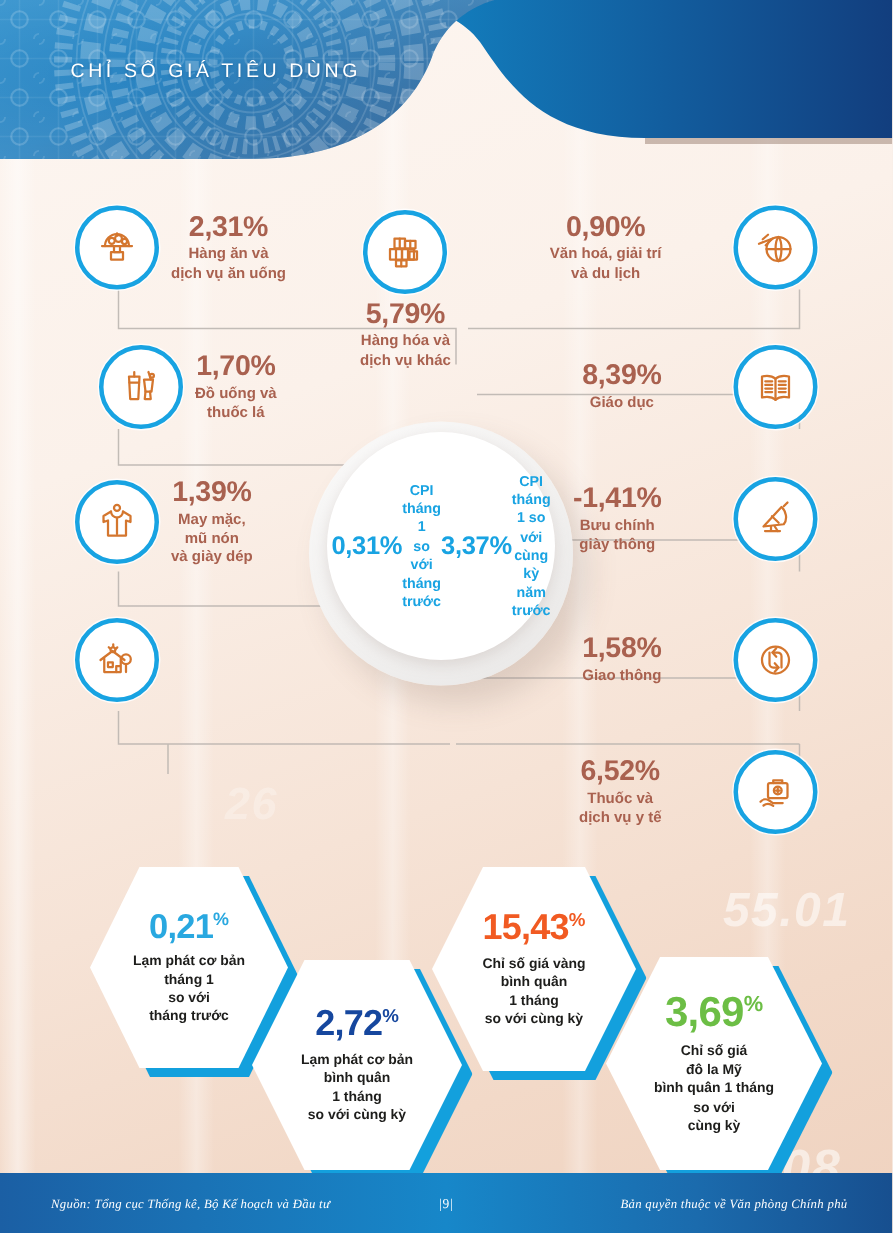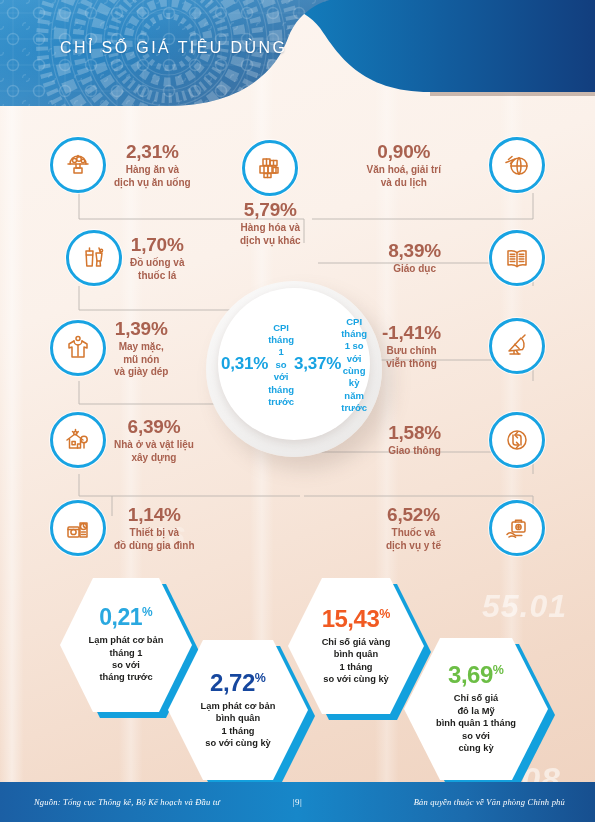--- a/index.html
+++ b/index.html
@@ -44,24 +44,24 @@
   .wm-1 { right: 58px; top: 58px; font-size: 34px; color: rgba(255,255,255,.5); }
   .wm-2 { right: 28px; top: 588px; font-size: 32px; }
   .wm-3 { right: 34px; top: 760px; font-size: 34px; }
   .wm-4 { left: 150px; top: 520px; font-size: 30px; color: rgba(255,255,255,.28); }
 
   
   .header { position: absolute; left: 0; top: 0; width: 595px; height: 112px; }
   .header svg { display: block; }
   .header-title {
     position: absolute;
-    left: 60px;
+    left: 47px;
     top: 39px;
     color: #ffffff;
-    font-size: 16px;
+    font-size: 13px;
     font-weight: 400;
     letter-spacing: 2.4px;
     white-space: nowrap;
     text-shadow: 0 1px 2px rgba(0,40,80,.28);
   }
 
   
   .connectors { position: absolute; left: 0; top: 0; width: 595px; height: 822px; pointer-events: none; }
 
   
@@ -342,45 +342,22 @@
         <path d="M4 15l8-6 8 6"></path>
           <path d="M6.5 14v9h11v-9"></path>
         <rect x="9" y="16.5" width="3.2" height="3.2"></rect>
           <path d="M14.5 23v-4h2.5"></path>
         <circle cx="21" cy="14.5" r="3.2"></circle>
           <path d="M21 17.7V23"></path>
         <path d="M9.5 6.5l1 1M12.5 4.5v1.4M15.2 6.6l-1 1"></path>
         <circle cx="12.3" cy="8.2" r="1.6"></circle>
       </svg>
     </div>
-    <div class="cat-text">
-      <div class="cat-val">6,39%</div>
-      <div class="cat-label">Nhà ở và vật liệu
-xây dựng</div>
-    </div>
-  </div>
-
-  <div class="cat" style="left:50px; top:500px;">
-    <div class="cat-icon">
-      <svg width="30" height="30" viewBox="0 0 30 30" fill="none" stroke="#d4762e" stroke-width="1.5" stroke-linecap="round" stroke-linejoin="round">
-        <rect x="5" y="14" width="11" height="10" rx="1"></rect>
-        <circle cx="10.5" cy="19" r="2.6"></circle>
-          <path d="M5 16.5h11"></path>
-        <path d="M17 10h7v14h-7z"></path>
-          <circle cx="20.5" cy="13.5" r="3"></circle>
-        <path d="M20.5 11.2v2.3l1.6 1"></path>
-          <path d="M18.5 19h4M18.5 21.5h4"></path>
-      </svg>
-    </div>
-    <div class="cat-text">
-      <div class="cat-val">1,14%</div>
-      <div class="cat-label">Thiết bị và
-đồ dùng gia đình</div>
-    </div>
-  </div>
+  </div>
+
 
   <div class="cat stack" style="left:240px; top:140px;">
     <div class="cat-icon">
       <svg width="30" height="30" viewBox="0 0 30 30" fill="none" stroke="#d4762e" stroke-width="1.5" stroke-linecap="round" stroke-linejoin="round">
         <rect x="8" y="6" width="7" height="6.5"></rect>
           <path d="M11.5 6v6.5"></path>
         <rect x="15" y="7.5" width="7" height="5"></rect>
           <path d="M18.5 7.5v5"></path>
         <rect x="5" y="13" width="8" height="7"></rect>
           <path d="M9 13v7"></path>
@@ -438,21 +415,21 @@
         <path d="M7 20L19 7c3 2.5 4.3 8 1.5 11.5z"></path>
         <path d="M12.6 13.2l4.5 4.3"></path>
         <path d="M12 20v3M8 23h10"></path>
           <path d="M14.5 20l2 3"></path>
         <path d="M20.5 6.5l2.5-2.5"></path>
       </svg>
     </div>
     <div class="cat-text">
       <div class="cat-val">-1,41%</div>
       <div class="cat-label">Bưu chính
-viễn thông</div>
+giày thông</div>
     </div>
   </div>
 
   <div class="cat right" style="right:50px; top:412px;">
     <div class="cat-icon">
       <svg width="30" height="30" viewBox="0 0 30 30" fill="none" stroke="#d4762e" stroke-width="1.5" stroke-linecap="round" stroke-linejoin="round">
         <circle cx="15" cy="15" r="9"></circle>
         <path d="M11 10v7.5a2.5 2.5 0 0 0 2.5 2.5H17"></path>
         <path d="M14.5 17.2L17 20l-2.5 2.8"></path>
         <path d="M19 20v-7.5a2.5 2.5 0 0 0-2.5-2.5H13"></path>
@@ -512,21 +489,21 @@
       <div class="hex-cap">Chỉ số giá vàng
 bình quân
 1 tháng
 so với cùng kỳ</div>
     </div>
   </div>
 
   <div class="hex-wrap" style="left:404px; top:638px; width:144px; height:142px;">
     <div class="hex-shadow"></div>
     <div class="hex">
-      <div class="hex-val" style="font-size:24px; color:#6cbe45;"><span>3,69</span><span class="pct">%</span></div>
+      <div class="hex-val" style="font-size:28px; color:#6cbe45;"><span>3,69</span><span class="pct">%</span></div>
       <div class="hex-cap">Chỉ số giá
 đô la Mỹ
 bình quân 1 tháng
 so với
 cùng kỳ</div>
     </div>
   </div>
 
   <div class="footer">
     <div class="footer-src">Nguồn: Tổng cục Thống kê, Bộ Kế hoạch và Đầu tư</div>

